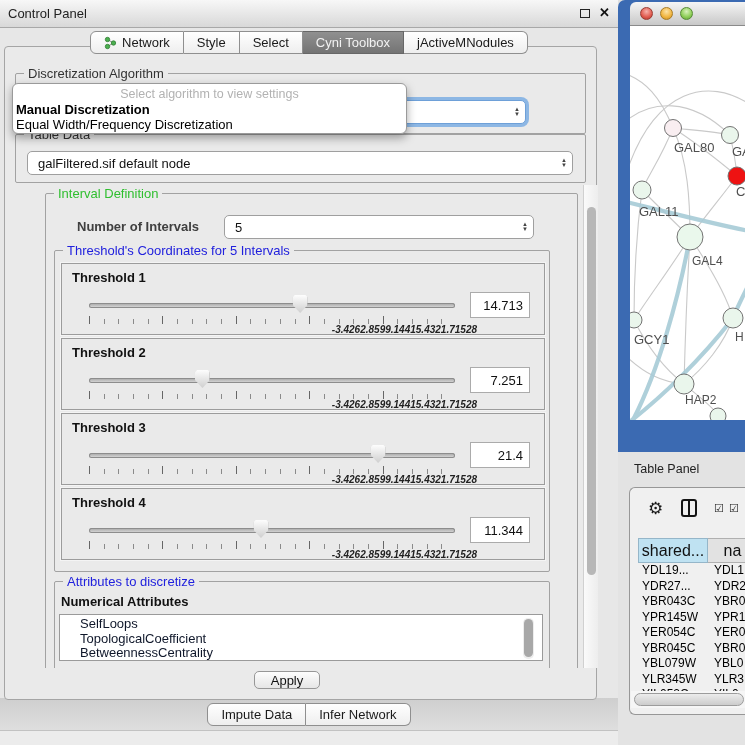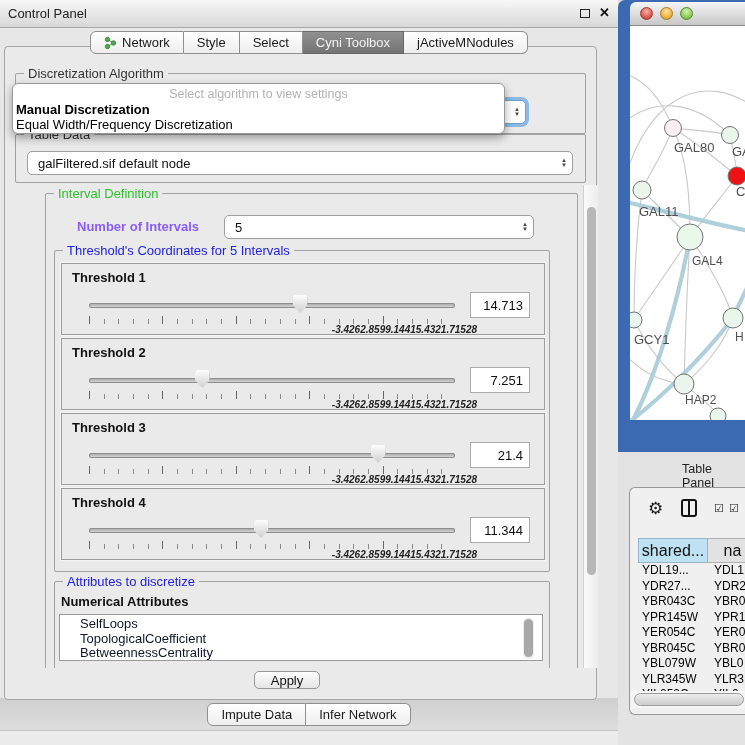--- a/index.html
+++ b/index.html
@@ -34,21 +34,21 @@
   .combo .cval { flex:1; }
   .stepper { display:flex; flex-direction:column; align-items:center; justify-content:center;
     width:16px; height:100%; font-size:6px; line-height:5px; color:#444; }
   .combo.focused { box-shadow:0 0 0 3px rgba(110,165,225,.75); border-color:#6ea0d8; }
 
   .disc-group { left:10px; top:26px; width:571px; height:61px; }
   .table-data-group { left:10px; top:87px; width:571px; height:49px; }
 
   .scroll-area { position:absolute; left:36px; top:138px; width:557px; height:483px; overflow:hidden; }
   .interval-group { left:4px; top:8px; width:533px; height:490px; }
-  .num-row-label { position:absolute; left:31px; top:25px; font-size:13px; font-weight:bold; color:#8b5cf6; }
+  .num-row-label { position:absolute; left:31px; top:25px; font-size:13px; font-weight:bold; color:#404040; }
   .num-combo { left:178px; top:21px; width:310px; }
   .thresholds-group { left:8px; top:56px; width:496px; height:322px; }
   .attrs-group { left:8px; top:387px; width:496px; height:100px; }
 
   .thr-list { position:absolute; left:6px; top:12px; width:484px; }
   .thr-box { position:relative; width:484px; height:72px; margin-bottom:3px;
     border:1px solid #9c9c9c; box-shadow:0 0 0 1px #f4f4f4; background:#eaeaea; }
   .thr-label { position:absolute; left:10px; top:6px; font-size:13px; font-weight:bold; color:#111; }
   .slider { position:absolute; left:27px; top:30px; width:366px; height:40px; }
   .track { position:absolute; left:0; top:9px; width:100%; height:5px; border-radius:3px;
@@ -75,21 +75,21 @@
   .attr-sb-thumb { position:absolute; left:1px; top:1px; width:9px; height:38px; background:#a8a8a8; border-radius:5px; }
 
   .v-scrollbar { position:absolute; right:0; top:0; width:15px; height:483px;
     background:linear-gradient(90deg,#fafafa,#ededed); border-left:1px solid #d0d0d0; }
   .v-thumb { position:absolute; left:3px; top:22px; width:9px; height:368px; background:#b7b7b7; border-radius:5px; }
 
   .apply-btn { position:absolute; left:249px; top:624px; width:66px; height:18px;
     background:linear-gradient(#fdfdfd,#e6e6e6); border:1px solid #979797; border-radius:5px;
     font-size:13px; color:#111; font-family:inherit; }
 
-  .popup { position:absolute; left:12px; top:83px; width:493px; height:51px; background:#fff;
+  .popup { position:absolute; left:12px; top:83px; width:395px; height:51px; background:#fff;
     border:1px solid #9a9a9a; border-radius:6px; box-shadow:0 4px 10px rgba(0,0,0,.35); z-index:50; }
   .popup-placeholder { position:absolute; left:0; top:3px; width:100%; text-align:center;
     font-size:12.5px; color:#b2b2b2; }
   .popup-item { position:absolute; left:3px; font-size:13px; color:#000; white-space:nowrap; }
   .popup-item.b { top:18px; font-weight:bold; }
   .popup-item.n { top:33px; }
 
   .bottom-band { position:absolute; left:0; top:698px; width:618px; height:32px;
     background:linear-gradient(#cecece,#dedede); }
   .tabbar.bottom { top:703px; }
@@ -103,21 +103,21 @@
     background:linear-gradient(#f5f5f5,#c8c8c8); border-bottom:1px solid #8a8a8a; border-radius:6px 0 0 0; }
   .light { position:absolute; top:5px; width:13px; height:13px; border-radius:50%; }
   .light.red { left:10px; background:radial-gradient(circle at 50% 32%,#f6b1aa,#e05a4e 60%,#a8362c); border:1px solid #993c33; }
   .light.yellow { left:30px; background:radial-gradient(circle at 50% 32%,#fce3a6,#f0b43e 60%,#c08a27); border:1px solid #a87b24; }
   .light.green { left:50px; background:radial-gradient(circle at 50% 32%,#d8f2bb,#8ccd55 60%,#5d9c3b); border:1px solid #568b36; }
   .net-canvas { position:absolute; left:12px; top:26px; width:115px; height:394px; background:#fff; overflow:hidden; }
   .net-canvas svg text { fill:#4f4f4f; }
 
   
   .right-lower { position:absolute; left:618px; top:452px; width:127px; height:293px; background:#e3e3e3; }
-  .tp-title { position:absolute; left:16px; top:10px; font-size:12.5px; color:#222;margin-left:48px; }
+  .tp-title { position:absolute; left:16px; top:10px; font-size:12.5px; color:#222; }
   .table-panel { position:absolute; left:11px; top:35px; width:117px; height:228px;
     background:#f0f0f0; border:1px solid #979797; border-right:none; border-radius:6px 0 0 6px; }
   .gear { position:absolute; left:18px; top:10px; font-size:17px; color:#1a1a1a; }
   .split-ico { position:absolute; left:51px; top:11px; width:16px; height:18px;
     border:2px solid #141414; border-radius:3px; }
   .split-ico::after { content:""; position:absolute; left:5px; top:0; width:2px; height:14px; background:#141414; }
   .chk { position:absolute; top:14px; font-size:11px; color:#111; }
   .chk.c1 { left:84px; } .chk.c2 { left:99px; }
   .tp-header { position:absolute; left:0; top:50px; width:117px; height:25px; }
   .th { position:absolute; top:0; height:25px; font-size:16px; color:#111; display:flex; align-items:center; justify-content:center; }

